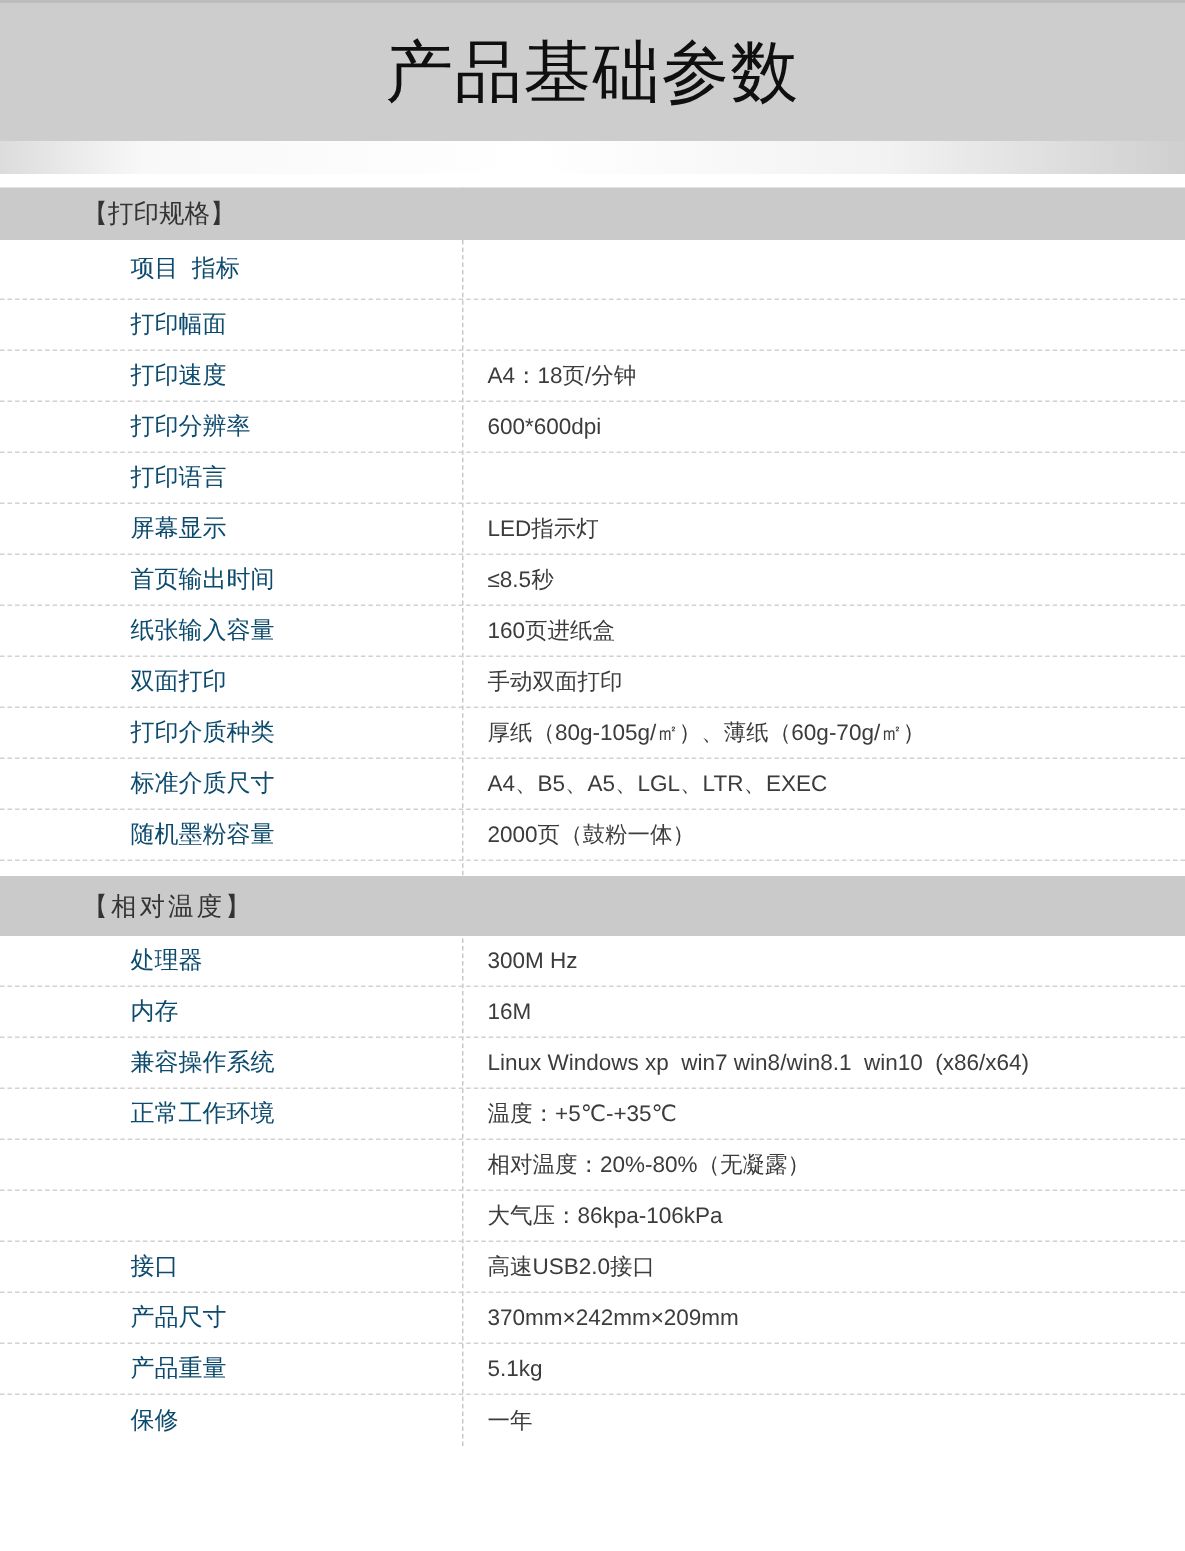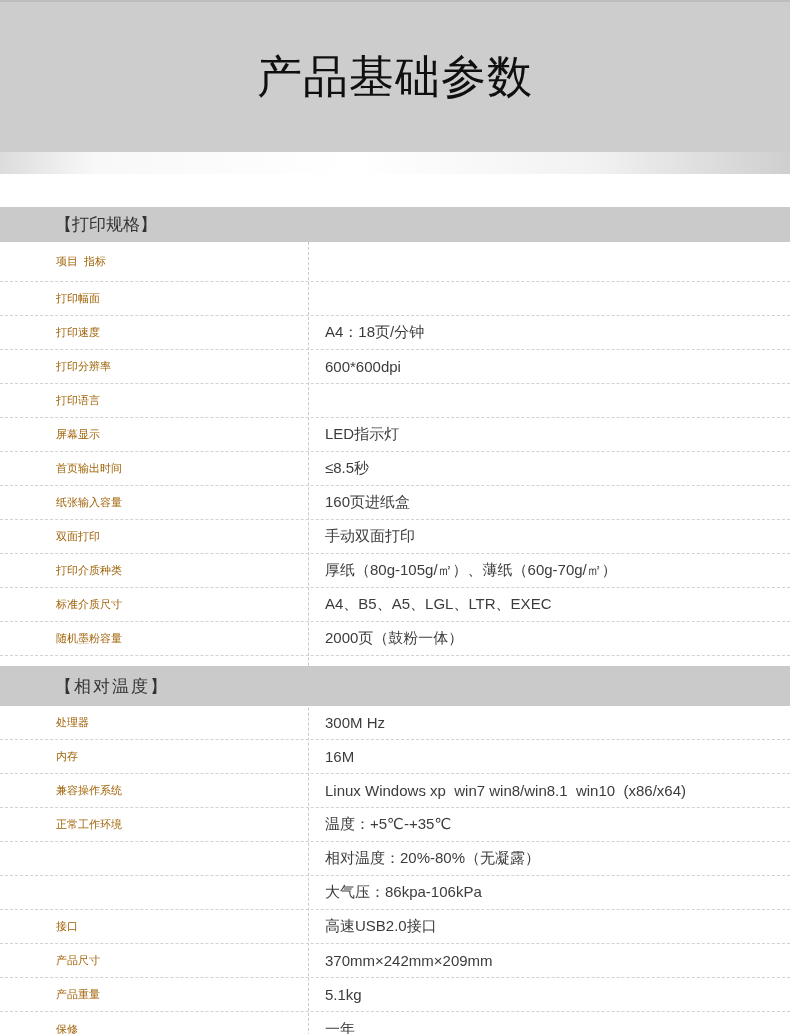--- a/index.html
+++ b/index.html
@@ -3,21 +3,21 @@
 <meta charset="utf-8">
 <style>
   html,body { margin:0; padding:0; background:#ffffff; }
   .page {
     width:790px; height:1034px; margin:0; background:#ffffff;
     font-family:"Liberation Sans","DejaVu Sans",sans-serif;
     overflow:hidden; position:relative;
   }
   
   .hero {
-    height:152px; background:#cdcdcd; border-top:2px solid #bcbcbc;
+    height:94px; background:#cdcdcd; border-top:2px solid #bcbcbc;
     box-sizing:border-box; display:flex; align-items:center; justify-content:center;
   }
   .hero h1 {
     margin:0; font-size:45px; font-weight:400; color:#0f0f0f; letter-spacing:1px;
     white-space:pre;
   }
   
   .shine-band {
     height:22px;
     background:linear-gradient(to right,#dcdcdc 0%,#f8f8f8 12%,#ffffff 45%,#f2f2f2 75%,#cfcfcf 100%);
@@ -27,35 +27,35 @@
   .content { position:relative; background:#ffffff; }
   .vdivider {
     position:absolute; left:308px; top:0; bottom:0; width:0;
     border-left:1px dashed #c9c9c9; z-index:0;
   }
   .section-band {
     position:relative; z-index:1; background:#cacaca; color:#333333;
     display:flex; align-items:center; padding-left:55px; box-sizing:border-box;
     font-size:17px;
   }
-  .band-print { height:35px;margin-top:24px; }
+  .band-print { height:35px; }
   .band-machine {
     height:40px;
     font-family:"Liberation Serif","DejaVu Serif",serif;
     letter-spacing:2px;
   }
   .band-gap { height:10px; background:#ffffff; }
   .spec-table { position:relative; }
   .row {
     display:flex; align-items:center; height:34px; box-sizing:border-box;
     border-bottom:1px dashed #d2d2d2; background:transparent;
   }
   .row .label {
-    width:308px; box-sizing:border-box; padding-left:56px;
-    font-size:11px; color:#a16207; white-space:pre-wrap;
+    width:308px; box-sizing:border-box; padding-left:87px;
+    font-size:16px; color:#0c4a6e; white-space:pre-wrap;
   }
   .row .value {
     flex:1; box-sizing:border-box; padding-left:17px;
     font-size:15px; color:#3c3c3c; white-space:pre-wrap;
   }
   #table-print .row:first-child { height:40px; }
   #table-machine .row:last-child { border-bottom:none; }
   .bottom-filler { height:34px; background:#ffffff; }
 </style>
 </head>

